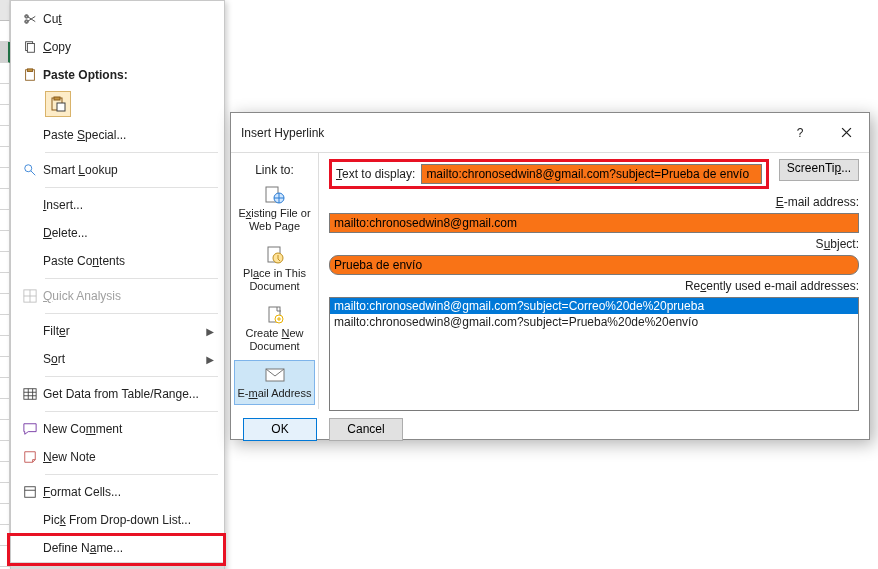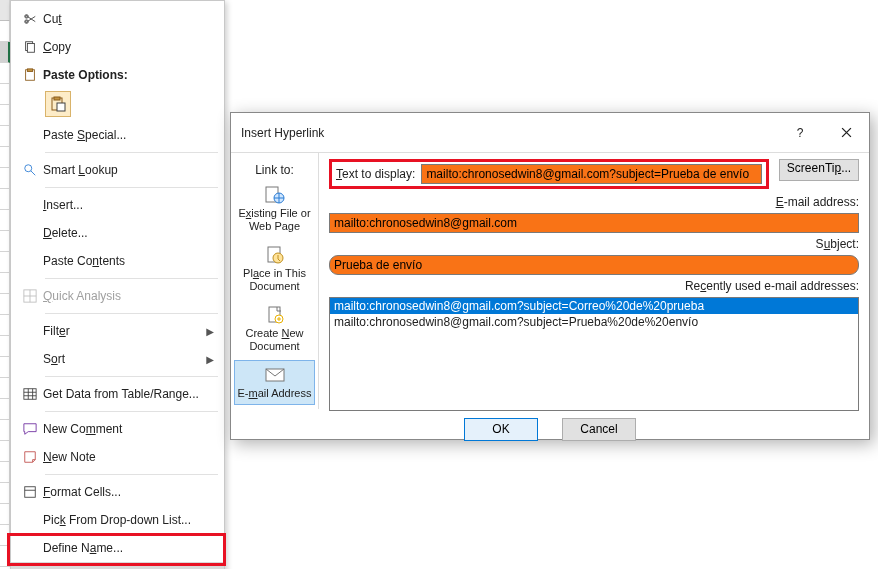--- a/index.html
+++ b/index.html
@@ -78,21 +78,21 @@
   }
   .recent-list .item { padding: 1px 4px; white-space: nowrap; }
   .recent-list .item.sel { background: #0078d7; color: #fff; }
   .screentip-btn {
     position: absolute; right: 10px; top: 6px; width: 80px; height: 22px;
     border: 1px solid #adadad; background: #e1e1e1; font-size: 12px;
     display:flex; align-items:flex-start; justify-content:center;
   }
 
   .dialog-footer {
-    height: 40px; display: flex; justify-content: center; align-items: center; gap: 24px;
+    height: 40px; display: flex; justify-content: flex-start; align-items: center; gap: 12px;
     padding: 0 12px; 
   }
   .dlg-btn {
     min-width: 74px; height: 23px; border: 1px solid #adadad; background: #e1e1e1;
     font-size: 12px; display:flex; align-items:center; justify-content:center;
   }
   .dlg-btn.default { border: 1px solid #0078d7; background:#e5f1fb;}
 
   svg { display:block; }
 </style>

